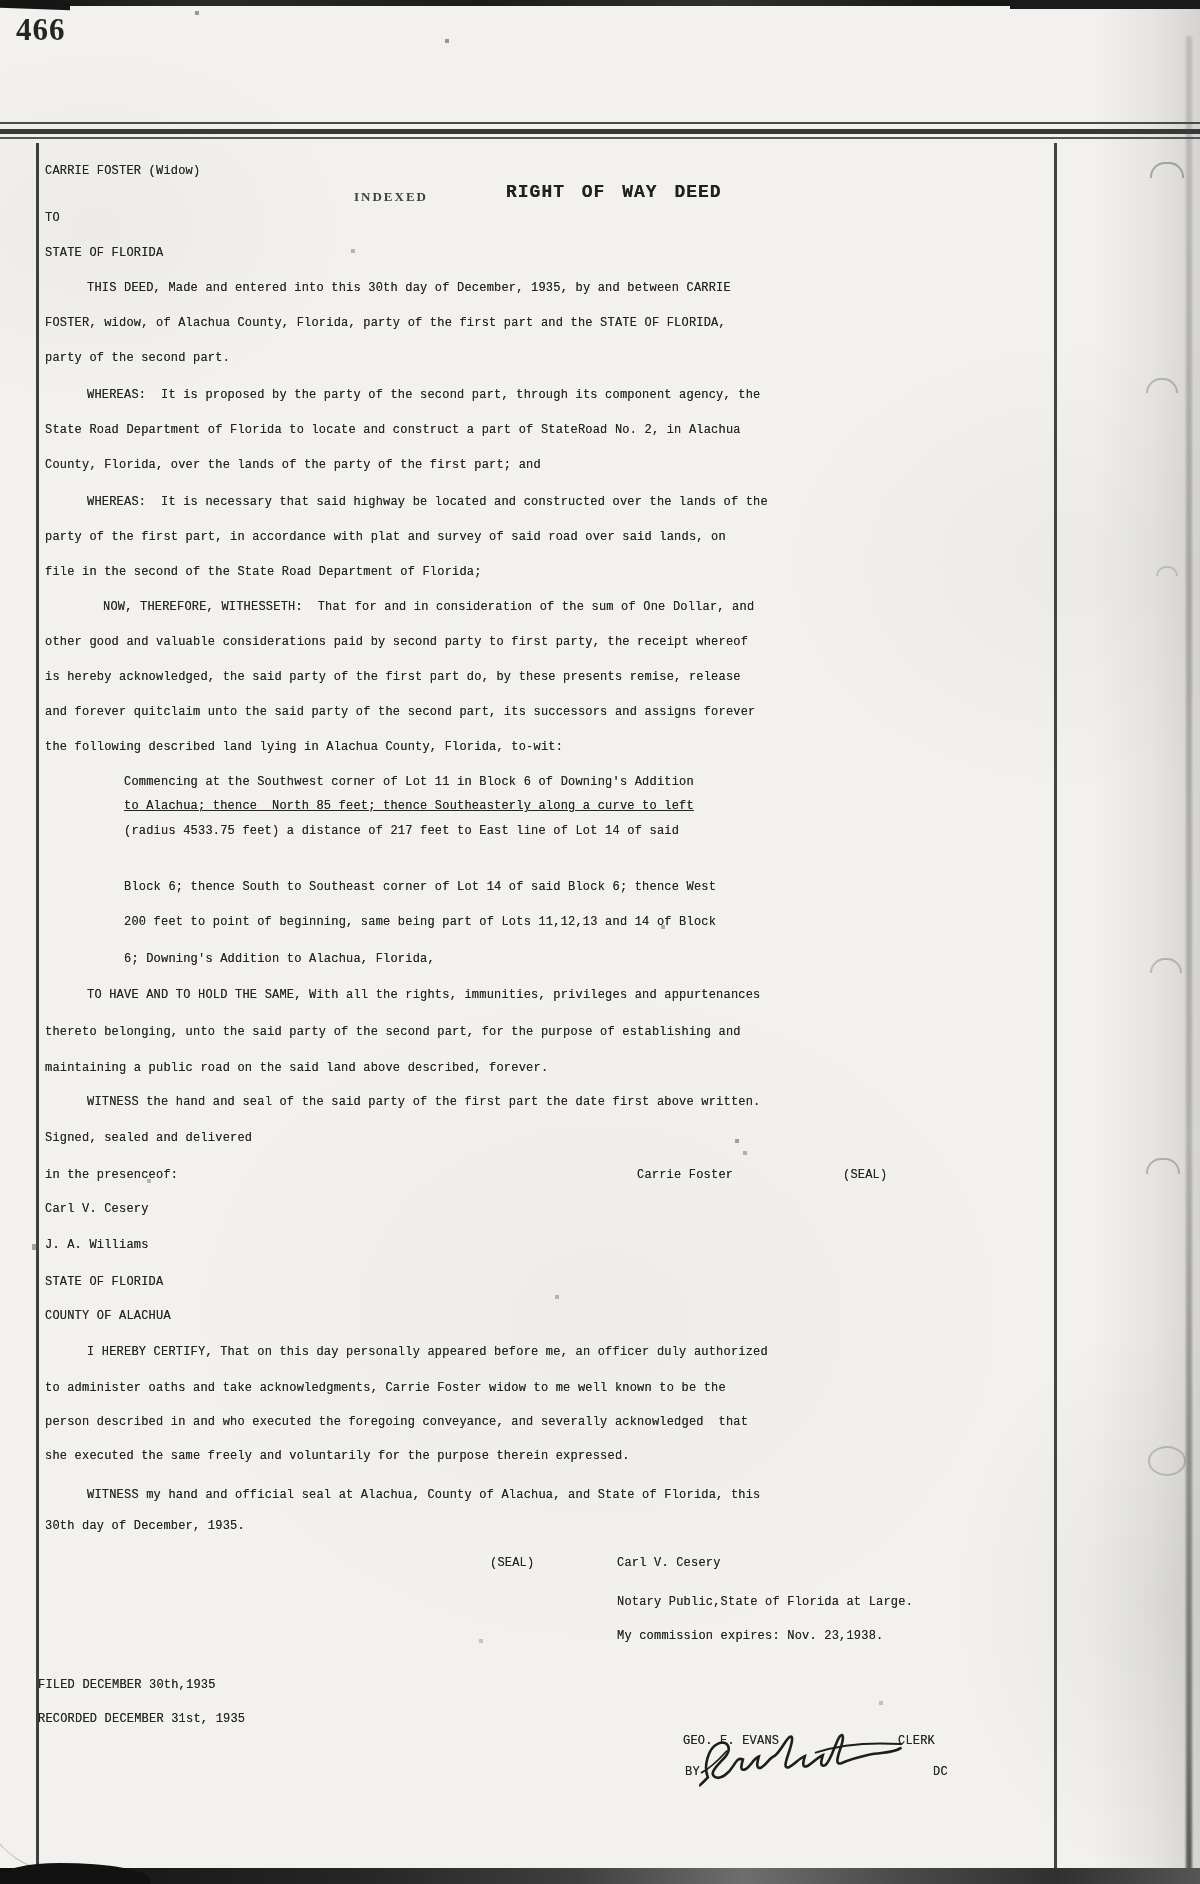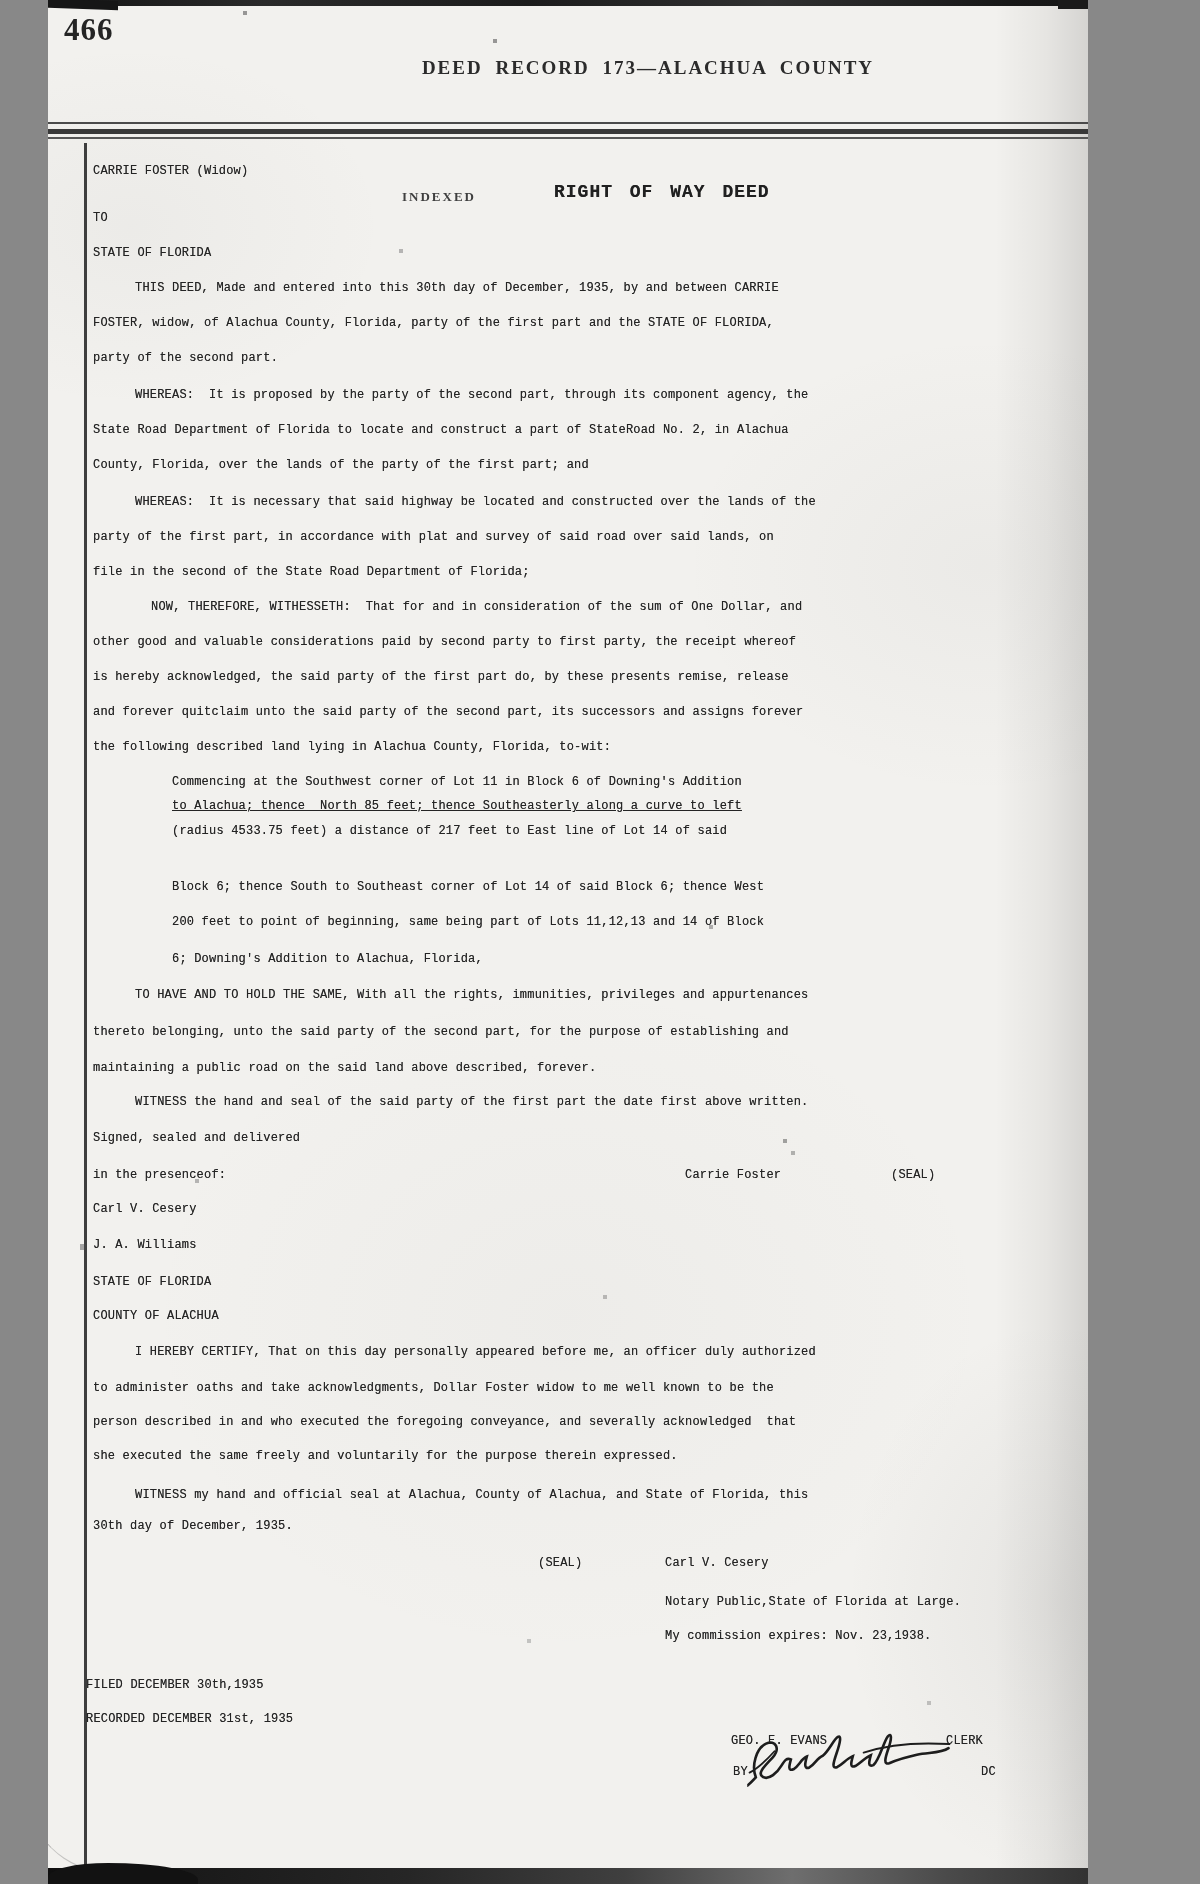--- a/index.html
+++ b/index.html
@@ -1,26 +1,25 @@
 <!DOCTYPE html>
 <html><head>
 <meta charset="utf-8">
 <style>
   html,body{margin:0;padding:0;background:#888;}
   .page{
-    position:relative;width:1040px;height:1884px;overflow:hidden;
+    position:relative;width:1200px;height:1884px;overflow:hidden;
     background-color:#f2f1ee;
     background-image:
       radial-gradient(ellipse 420px 300px at 8% 12%, rgba(120,120,120,.05), transparent 60%),
       radial-gradient(ellipse 500px 380px at 90% 30%, rgba(120,120,120,.06), transparent 60%),
       radial-gradient(ellipse 650px 520px at 50% 70%, rgba(130,130,130,.045), transparent 65%),
       radial-gradient(ellipse 300px 400px at 97% 85%, rgba(90,90,90,.08), transparent 70%),
       linear-gradient(90deg, rgba(0,0,0,0) 91%, rgba(0,0,0,.05) 96%, rgba(0,0,0,.12) 100%);
     font-family:"Liberation Mono","DejaVu Sans Mono",monospace;
-    margin-left:48px;
   }
   .tl{
     position:absolute;font-size:12px;line-height:19px;white-space:pre;
     color:#242424;letter-spacing:.2px;
     text-shadow:0 0 .5px rgba(25,25,25,.6);
   }
   .page-number{
     position:absolute;left:16px;top:12px;
     font-family:"Liberation Serif","DejaVu Serif",serif;
     font-size:31px;font-weight:bold;color:#242424;letter-spacing:1px;
@@ -89,21 +88,20 @@
   .signature{position:absolute;left:698px;top:1732px;width:220px;height:54px;transform:rotate(-3deg);}
 </style>
 </head>
 <body>
 
 <div class="page">
 
   <div class="top-band"></div>
 
   <div class="page-number">466</div>
-  <div class="running-header">DEED RECORD 173—ALACHUA COUNTY</div>
 
   <div class="rule">
     <div class="r1"></div>
       <div class="r2"></div>
       <div class="r3"></div>
   </div>
 
   <div class="vline-left"></div>
   <div class="vline-right"></div>
   <div class="edge-streak"></div>
@@ -141,21 +139,21 @@
       <div class="tl" style="left: 87px; top: 1093px; text-align: right;">WITNESS the hand and seal of the said party of the first part the date first above written.</div>
       <div class="tl" style="left: 45px; top: 1129px;">Signed, sealed and delivered</div>
       <div class="tl" style="left: 45px; top: 1166px;">in the presenceof:</div>
       <div class="tl" style="left: 637px; top: 1166px;">Carrie Foster</div>
       <div class="tl" style="left: 843px; top: 1166px;">(SEAL)</div>
       <div class="tl" style="left: 45px; top: 1200px;">Carl V. Cesery</div>
       <div class="tl" style="left: 45px; top: 1236px;">J. A. Williams</div>
       <div class="tl" style="left: 45px; top: 1273px;">STATE OF FLORIDA</div>
       <div class="tl" style="left: 45px; top: 1307px;">COUNTY OF ALACHUA</div>
       <div class="tl" style="left: 87px; top: 1343px;">I HEREBY CERTIFY, That on this day personally appeared before me, an officer duly authorized</div>
-      <div class="tl" style="left: 45px; top: 1379px;">to administer oaths and take acknowledgments, Dollar Foster widow to me well known to be the</div>
+      <div class="tl" style="left: 45px; top: 1379px;">to administer oaths and take acknowledgments, Carrie Foster widow to me well known to be the</div>
       <div class="tl" style="left: 45px; top: 1413px;">person described in and who executed the foregoing conveyance, and severally acknowledged  that</div>
       <div class="tl" style="left: 45px; top: 1447px;">she executed the same freely and voluntarily for the purpose therein expressed.</div>
       <div class="tl" style="left: 87px; top: 1486px;">WITNESS my hand and official seal at Alachua, County of Alachua, and State of Florida, this</div>
       <div class="tl" style="left: 45px; top: 1517px;">30th day of December, 1935.</div>
       <div class="tl" style="left: 490px; top: 1554px;">(SEAL)</div>
       <div class="tl" style="left: 617px; top: 1554px;">Carl V. Cesery</div>
       <div class="tl" style="left: 617px; top: 1593px;">Notary Public,State of Florida at Large.</div>
       <div class="tl" style="left: 617px; top: 1627px;">My commission expires: Nov. 23,1938.</div>
       <div class="tl" style="left: 38px; top: 1676px;">FILED DECEMBER 30th,1935</div>
       <div class="tl" style="left: 38px; top: 1710px;">RECORDED DECEMBER 31st, 1935</div>

